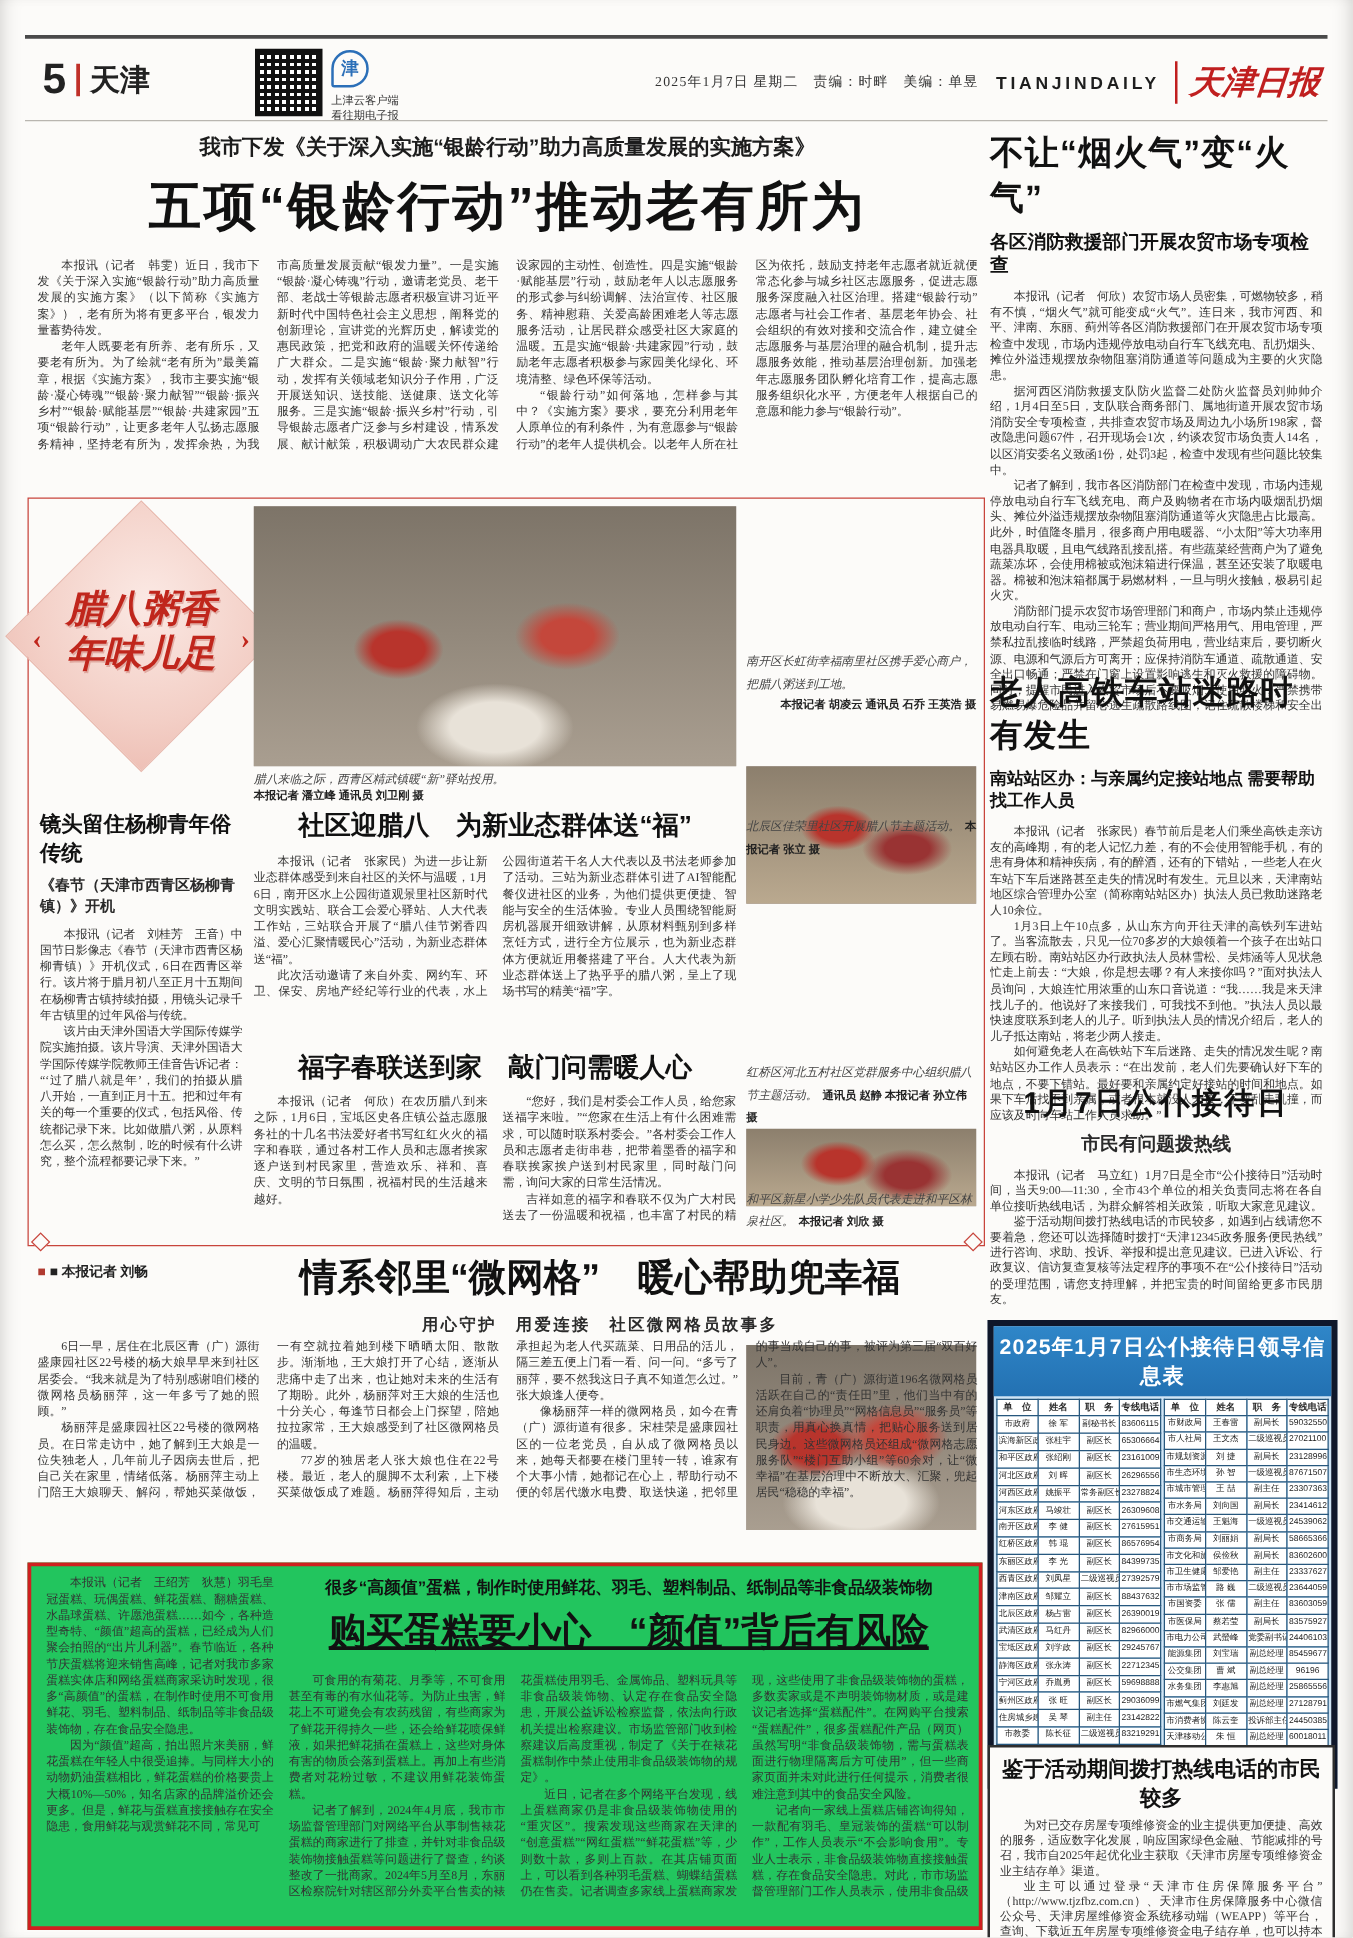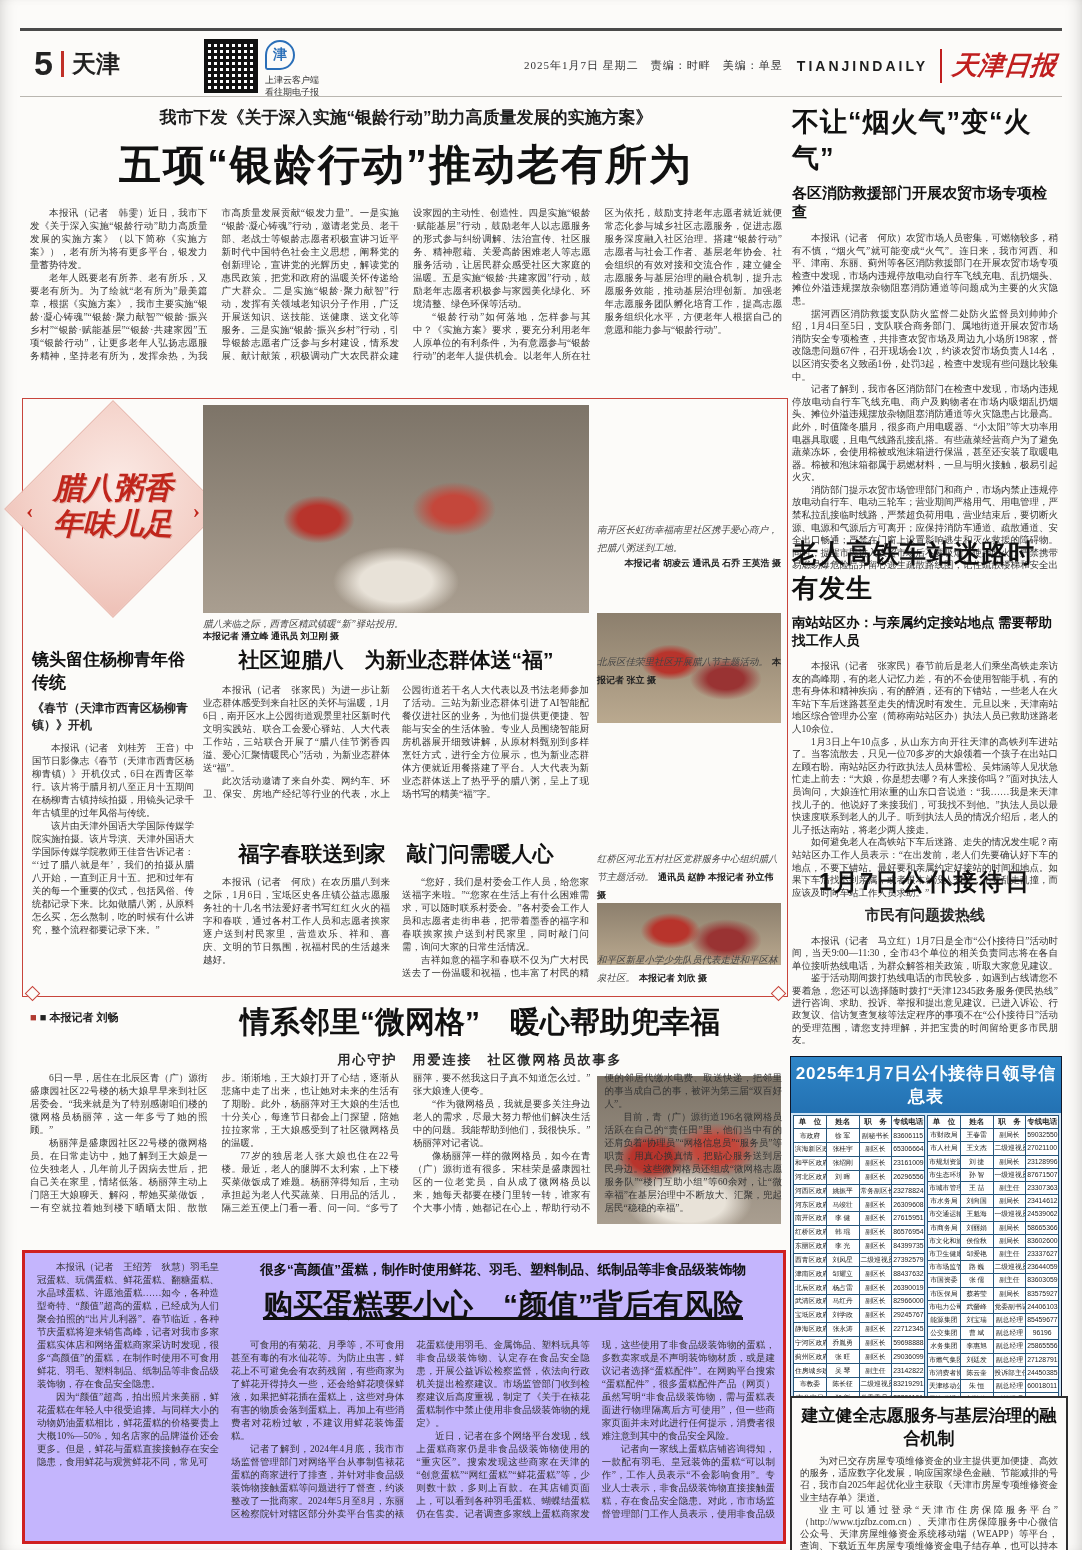--- a/index.html
+++ b/index.html
@@ -50,26 +50,26 @@
   
   .redframe{border:1.5px solid #c8453c;}
   .corner{width:9px;height:9px;border:1.5px solid #c8453c;background:#fcfbf9;}
   .diamond{width:152px;height:152px;transform:rotate(45deg);
      background:radial-gradient(circle at 40% 35%,#fbe9e4,#f3cfc6 70%,#eec0b6);
      border:1px solid #e8b8ad;}
   .laba-text{font:bold italic 30px "Liberation Serif",serif;color:#c0261c;text-align:center;line-height:36px;
      text-shadow:1px 1px 0 rgba(160,30,20,.25);}
   .angle{font:bold 22px "Liberation Serif",serif;color:#c0261c;}
   
-  .cakebox{border:3px solid #cf2020;background:#c4b5fd;}
+  .cakebox{border:3px solid #cf2020;background:#22c55e;}
   
   .rc-head{font:bold 27px "Liberation Sans",sans-serif;color:#111;letter-spacing:1px;}
   .rc-sub{font:bold 15px "Liberation Serif",serif;color:#111;}
   
-  .tbl-wrap{background:#cfe4f5;border:1px solid #0f172a;}
+  .tbl-wrap{background:#cfe4f5;border:5px solid #0f172a;}
   .tbl-title{background:linear-gradient(180deg,#2f86c8,#2371b2);color:#fff;
      font:bold 17px "Liberation Sans",sans-serif;text-align:center;letter-spacing:1px;padding:5px 0;}
   table.gov{border-collapse:collapse;width:100%;table-layout:fixed;}
   table.gov th{font:bold 7.5px "Liberation Sans",sans-serif;background:#fff;}
   table.gov td{font-size:6.8px;font-family:"Liberation Sans",sans-serif;color:#222;background:#fff;}
   table.gov th,table.gov td{border:1px solid #27577d;padding:1px 1px;text-align:center;
      overflow:hidden;white-space:nowrap;line-height:10.2px;}
   
   .notice{border:2px solid #2e2e2e;background:#fcfbf9;}
   .notice-title{font:bold 17px "Liberation Sans",sans-serif;text-align:center;color:#111;}
@@ -183,21 +183,20 @@
     <span>■ 本报记者 刘畅</span>
   </div>
   <div class="abs" style="left:180px;top:1002px;width:600px;text-align:center;">
     <div style="font:bold 30px 'Liberation Sans',sans-serif;color:#111;">情系邻里“微网格”　暖心帮助兜幸福</div>
     <div style="font:bold 13px 'Liberation Serif',serif;margin-top:8px;letter-spacing:2px;">用心守护　用爱连接　社区微网格员故事多</div>
   </div>
   <div class="abs bt cols4" style="left:30px;top:1072px;width:752px;height:168px;overflow:hidden;">
       <p>6日一早，居住在北辰区青（广）源街盛康园社区22号楼的杨大娘早早来到社区居委会。“我来就是为了特别感谢咱们楼的微网格员杨丽萍，这一年多亏了她的照顾。”</p>
       <p>杨丽萍是盛康园社区22号楼的微网格员。在日常走访中，她了解到王大娘是一位失独老人，几年前儿子因病去世后，把自己关在家里，情绪低落。杨丽萍主动上门陪王大娘聊天、解闷，帮她买菜做饭，一有空就拉着她到楼下晒晒太阳、散散步。渐渐地，王大娘打开了心结，逐渐从悲痛中走了出来，也让她对未来的生活有了期盼。此外，杨丽萍对王大娘的生活也十分关心，每逢节日都会上门探望，陪她拉拉家常，王大娘感受到了社区微网格员的温暖。</p>
       <p>77岁的独居老人张大娘也住在22号楼。最近，老人的腿脚不太利索，上下楼买菜做饭成了难题。杨丽萍得知后，主动承担起为老人代买蔬菜、日用品的活儿，隔三差五便上门看一看、问一问。“多亏了丽萍，要不然我这日子真不知道怎么过。”张大娘逢人便夸。</p>
-      <p>“作为微网格员，我就是要多关注身边老人的需求，尽最大努力帮他们解决生活中的问题。我能帮助到他们，我很快乐。”杨丽萍对记者说。</p>
       <p>像杨丽萍一样的微网格员，如今在青（广）源街道有很多。宋桂荣是盛康园社区的一位老党员，自从成了微网格员以来，她每天都要在楼门里转一转，谁家有个大事小情，她都记在心上，帮助行动不便的邻居代缴水电费、取送快递，把邻里的事当成自己的事，被评为第三届“双百好人”。</p>
       <p>目前，青（广）源街道196名微网格员活跃在自己的“责任田”里，他们当中有的还肩负着“协理员”“网格信息员”“服务员”等职责，用真心换真情，把贴心服务送到居民身边。这些微网格员还组成“微网格志愿服务队”“楼门互助小组”等60余对，让“微幸福”在基层治理中不断放大、汇聚，兜起居民“稳稳的幸福”。</p>
     </div>
 
   <div class="abs cakebox" style="left:22px;top:1250px;width:758px;height:288px;">
     <div class="abs bt" style="left:12px;top:8px;width:182px;height:270px;overflow:hidden;">
         <p>本报讯（记者　王绍芳　狄慧）羽毛皇冠蛋糕、玩偶蛋糕、鲜花蛋糕、翻糖蛋糕、水晶球蛋糕、许愿池蛋糕……如今，各种造型奇特、“颜值”超高的蛋糕，已经成为人们聚会拍照的“出片儿利器”。春节临近，各种节庆蛋糕将迎来销售高峰，记者对我市多家蛋糕实体店和网络蛋糕商家采访时发现，很多“高颜值”的蛋糕，在制作时使用不可食用鲜花、羽毛、塑料制品、纸制品等非食品级装饰物，存在食品安全隐患。</p>
         <p>因为“颜值”超高，拍出照片来美丽，鲜花蛋糕在年轻人中很受追捧。与同样大小的动物奶油蛋糕相比，鲜花蛋糕的价格要贵上大概10%—50%，知名店家的品牌溢价还会更多。但是，鲜花与蛋糕直接接触存在安全隐患，食用鲜花与观赏鲜花不同，常见可</p>
       </div>
     <div class="abs" style="left:206px;top:8px;width:544px;">
@@ -524,20 +523,20 @@
               <td>陈彤雀</td>
               <td>副总经理</td>
               <td>58690000</td>
             </tr>
           </tbody>
         </table>
     </div>
   </div>
 
   <div class="abs notice" style="left:790px;top:1396px;width:258px;padding:6px 8px;">
-    <div class="notice-title">建立健全志愿服务与基层治理的融合机制</div>
+    <div class="notice-title">鉴于活动期间拨打热线电话的市民较多</div>
     <div class="bt" style="margin-top:5px;line-height:12.2px;">
         <p>为对已交存房屋专项维修资金的业主提供更加便捷、高效的服务，适应数字化发展，响应国家绿色金融、节能减排的号召，我市自2025年起优化业主获取《天津市房屋专项维修资金业主结存单》渠道。</p>
         <p>业主可以通过登录“天津市住房保障服务平台”（http://www.tjzfbz.com.cn）、天津市住房保障服务中心微信公众号、天津房屋维修资金系统移动端（WEAPP）等平台，查询、下载近五年房屋专项维修资金电子结存单，也可以持本人身份证到天津银行任一网点超级柜台进行现场查询、打印。</p>
       </div>
   </div>
 
 </div>
 
 </body></html>

